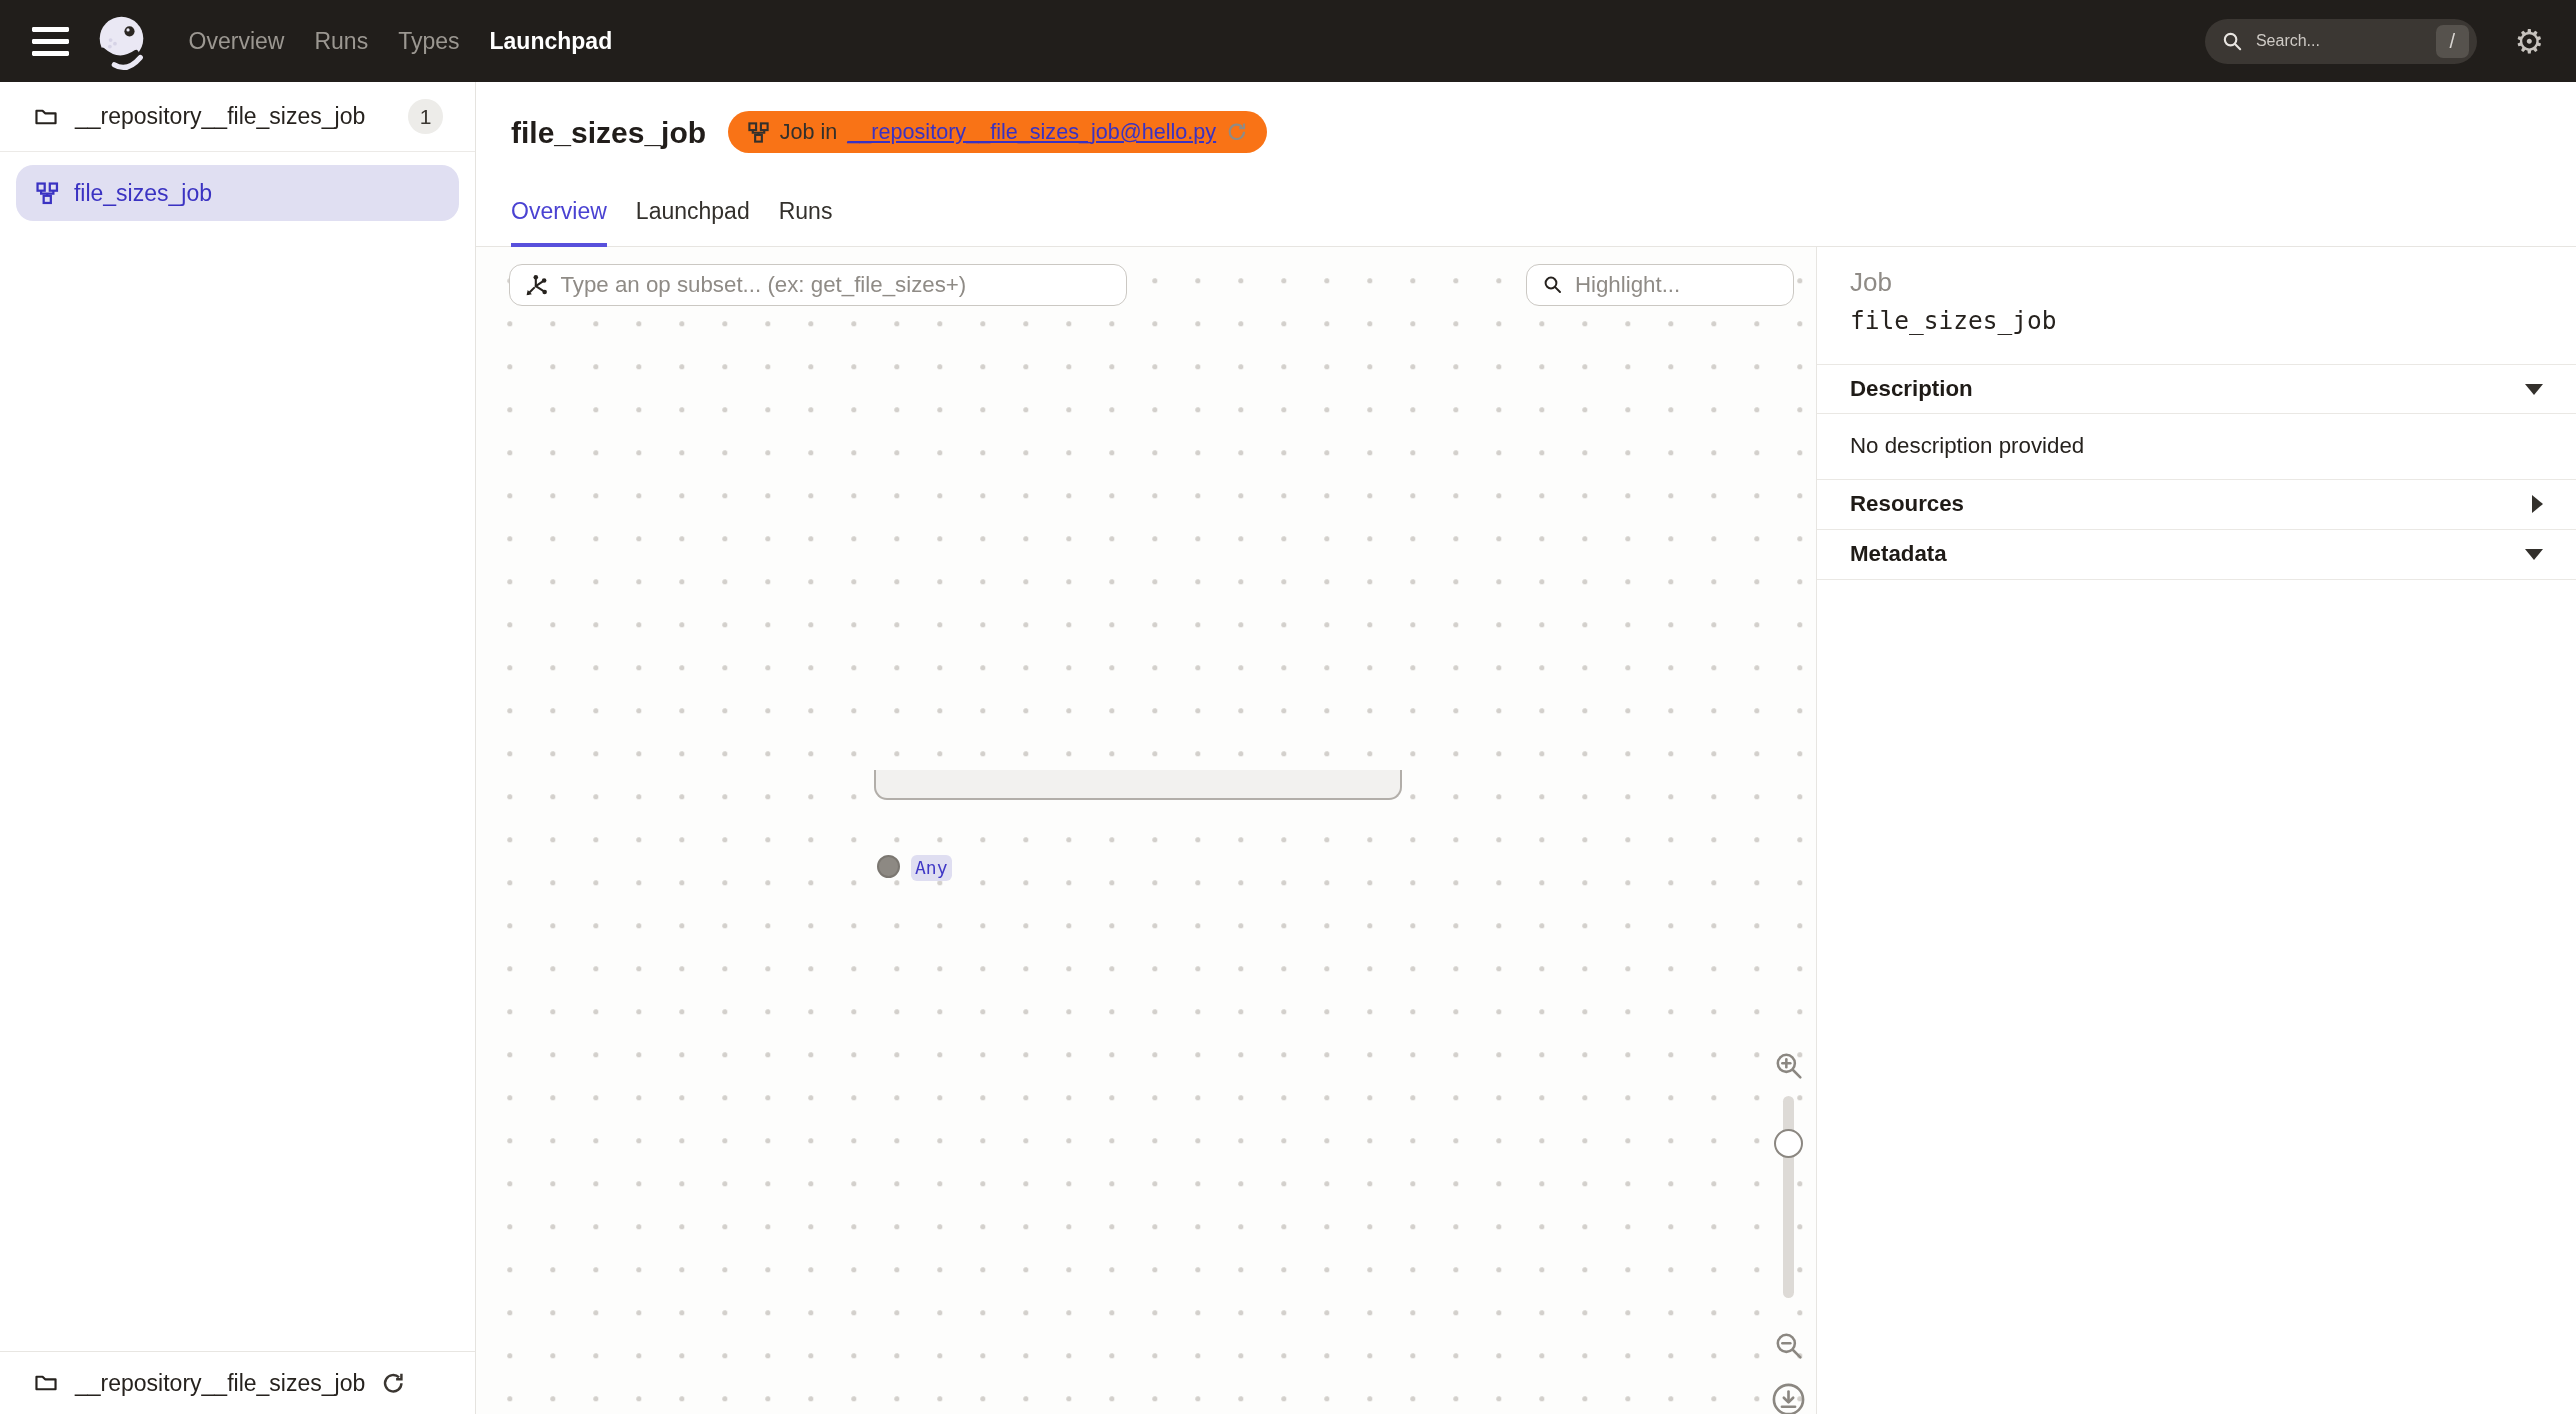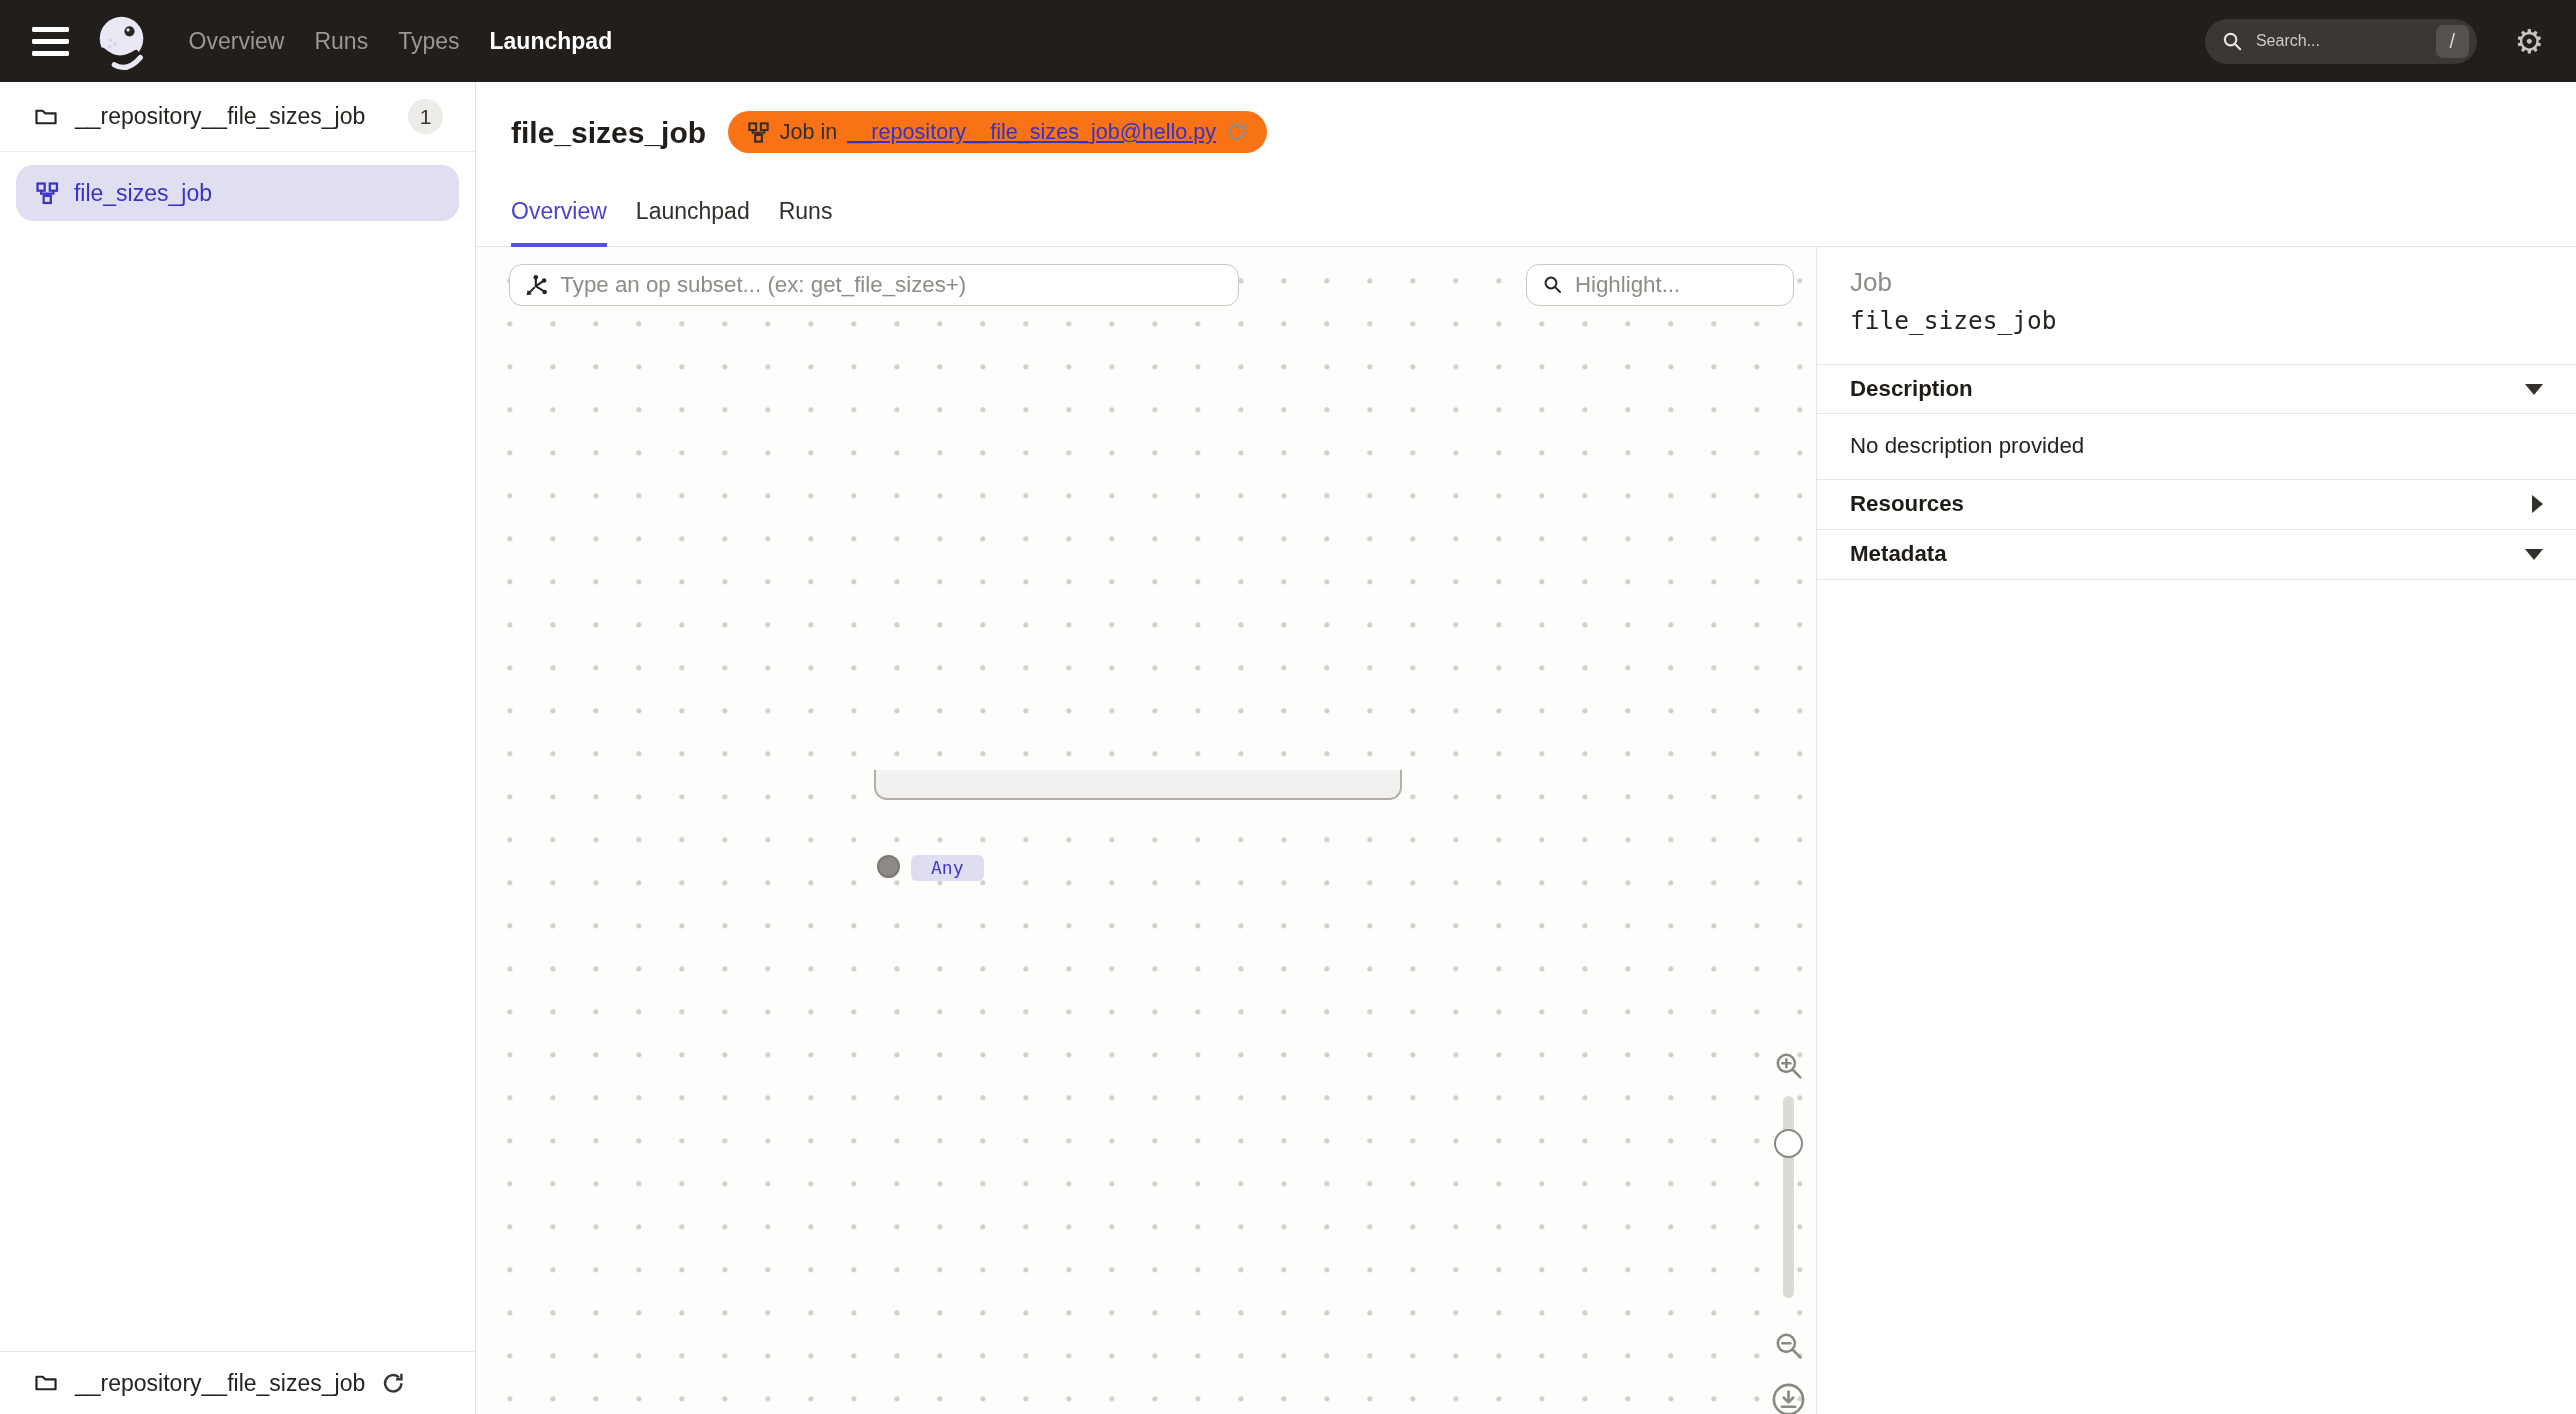--- a/index.html
+++ b/index.html
@@ -92,21 +92,21 @@
   .canvas {
     position:relative; flex:1; overflow:hidden; background:#FDFDFC;
     background-image:radial-gradient(circle at 21.6px 21.6px, #D3D0CC 2.3px, rgba(0,0,0,0) 2.9px);
     background-size:43px 43px; background-position:12.3px 12.3px;
   }
   .tool-input {
     position:absolute; top:17.3px; height:42px; background:#FFFFFF;
     border:1.4px solid #CBC8C3; border-radius:13px;
     display:flex; align-items:center; gap:11.5px; padding:0 14.4px;
   }
-  .op-subset-input { left:33px; width:730px; }
+  .op-subset-input { left:33px; width:618px; }
   .highlight-input { right:21.6px; width:268px; }
   .tool-input input {
     border:none; outline:none; flex:1; font-size:22.3px; color:#26221E; background:transparent;
     font-family:"Liberation Sans", sans-serif; min-width:0;
   }
   .tool-input input::placeholder { color:#8F8B86; }
 
   .op-node { position:absolute; left:398px; top:523px; width:528px; cursor:pointer; }
   .op-node-header {
     height:49px; background:#FFFFFF; border:2.2px solid #B2AEA9; border-bottom:1.4px solid #DBD8D4;
@@ -115,21 +115,21 @@
   .op-node-title { font-size:22.3px; color:#26221E; }
   .op-node-body {
     height:30px; background:#F2F1EF; border:2.2px solid #B2AEA9; border-top:none;
     border-radius:0 0 13px 13px;
   }
   .out-port {
     position:absolute; left:401px; top:608px; width:23px; height:23px; border-radius:50%;
     background:#8D8983; border:2.2px solid #7B7771; cursor:pointer;
   }
   .type-badge {
-    position:absolute; left:435px; top:608px; height:26px; padding:0 20px;
+    position:absolute; left:435px; top:608px; height:26px; padding:0 4px;
     background:#DFDEF1; border-radius:5.8px; color:#4038C6; font-size:18px;
     display:flex; align-items:center; cursor:pointer;
   }
 
   .zoom-panel {
     position:absolute; right:2.9px; top:803px; width:49px;
     display:flex; flex-direction:column; align-items:center; color:#8B8781;
   }
   .zoom-icon { cursor:pointer; display:flex; }
   .zoom-track {

